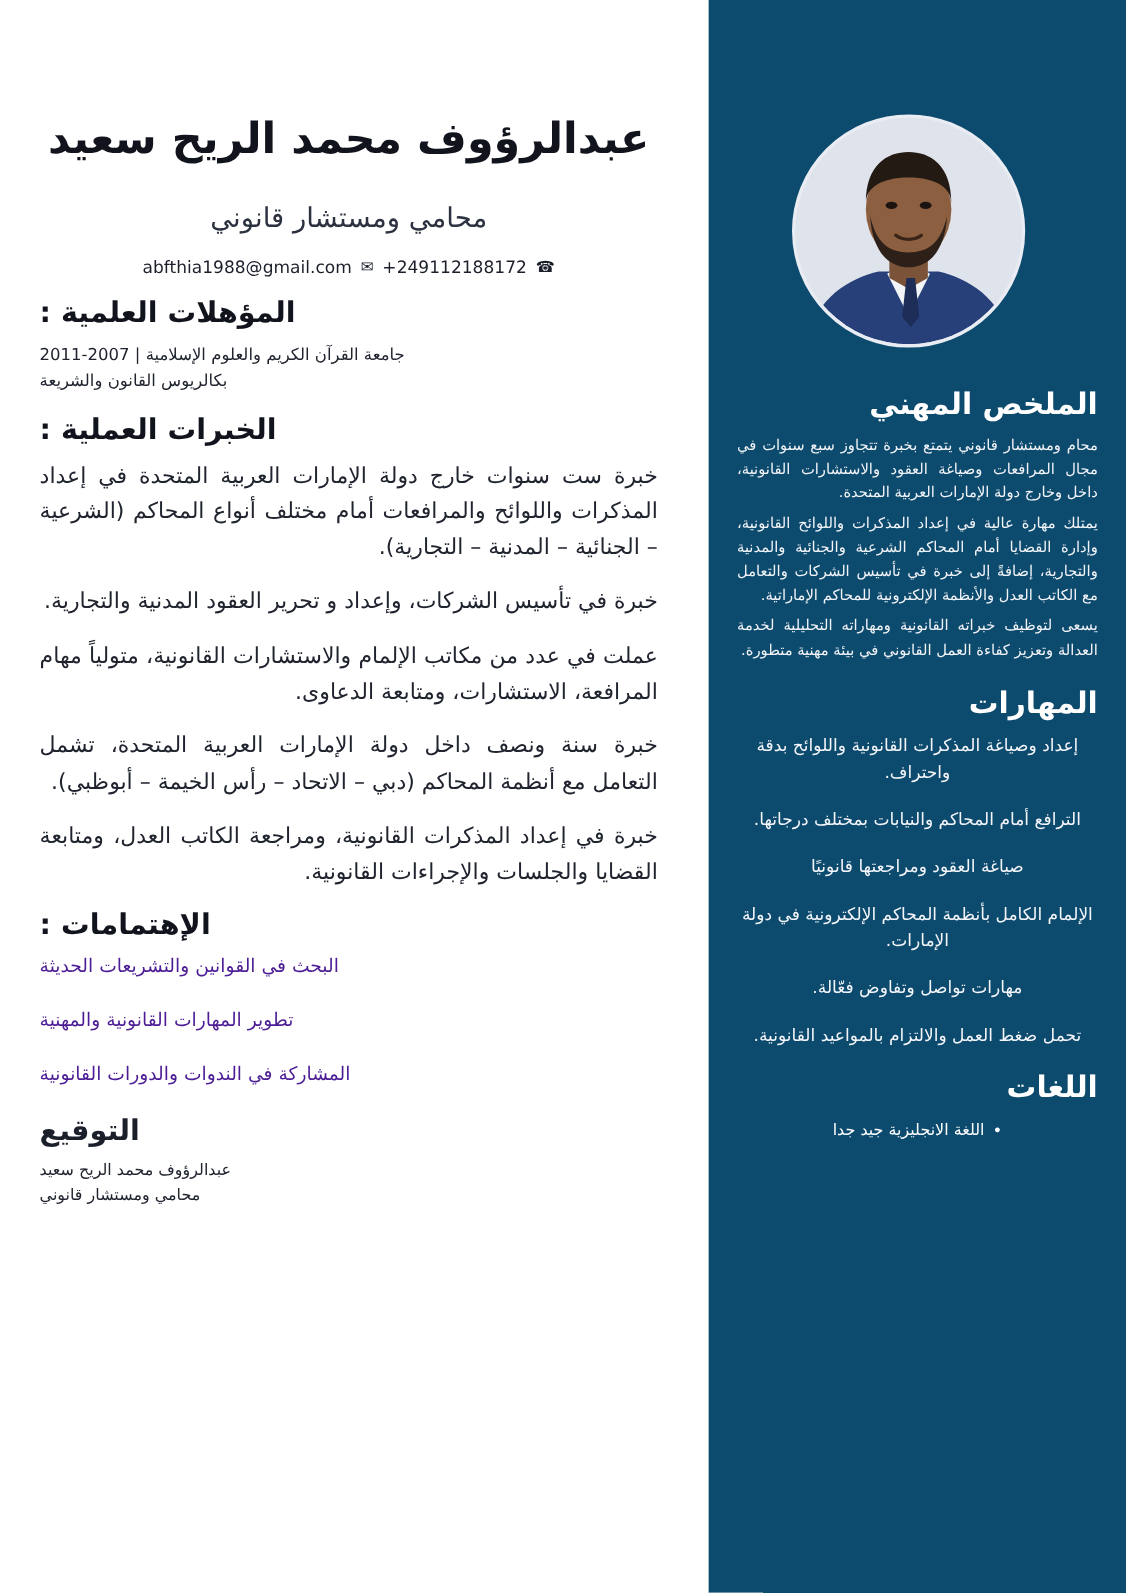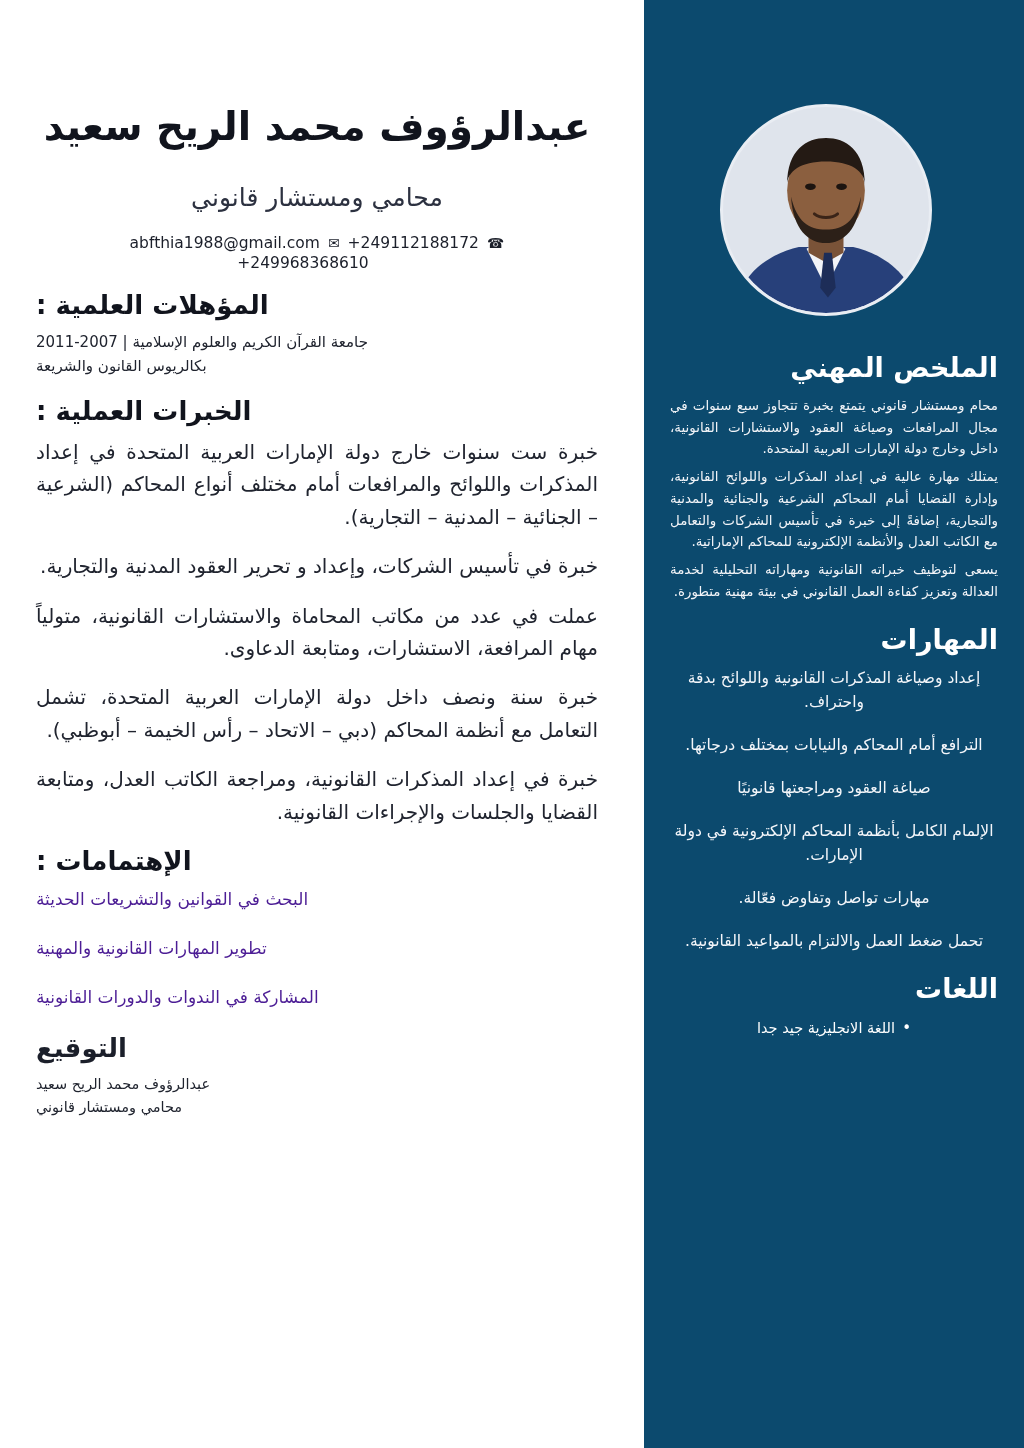--- a/index.html
+++ b/index.html
@@ -249,31 +249,30 @@
     <h1 class="name">عبدالرؤوف محمد الريح سعيد</h1>
     <div class="job-title">محامي ومستشار قانوني</div>
 
     <div class="contact">
       <div class="contact-line1">
         <span class="ico">☎</span>
         <span class="phone">+249112188172</span>
         <span class="ico">✉</span>
         <span class="email">abfthia1988@gmail.com</span>
       </div>
-      <div class="contact-line2">+249968368610</div>
     </div>
 
     <h2 class="sec-title">المؤهلات العلمية :</h2>
     <p class="edu-line">جامعة القرآن الكريم والعلوم الإسلامية | 2007-2011</p>
     <p class="edu-line">بكالريوس القانون والشريعة</p>
 
     <h2 class="sec-title">الخبرات العملية :</h2>
     <p class="exp-item">خبرة ست سنوات خارج دولة الإمارات العربية المتحدة في إعداد المذكرات واللوائح والمرافعات أمام مختلف أنواع المحاكم (الشرعية – الجنائية – المدنية – التجارية).</p>
     <p class="exp-item">خبرة في تأسيس الشركات، وإعداد و تحرير العقود المدنية والتجارية.</p>
-    <p class="exp-item">عملت في عدد من مكاتب المحاماة والاستشارات القانونية، متولياً مهام المرافعة، الاستشارات، ومتابعة الدعاوى.</p>
+    <p class="exp-item">عملت في عدد من مكاتب الإلمام والاستشارات القانونية، متولياً مهام المرافعة، الاستشارات، ومتابعة الدعاوى.</p>
     <p class="exp-item">خبرة سنة ونصف داخل دولة الإمارات العربية المتحدة، تشمل التعامل مع أنظمة المحاكم (دبي – الاتحاد – رأس الخيمة – أبوظبي).</p>
     <p class="exp-item">خبرة في إعداد المذكرات القانونية، ومراجعة الكاتب العدل، ومتابعة القضايا والجلسات والإجراءات القانونية.</p>
 
     <h2 class="sec-title">الإهتمامات :</h2>
     <p class="interest-item">البحث في القوانين والتشريعات الحديثة</p>
     <p class="interest-item">تطوير المهارات القانونية والمهنية</p>
     <p class="interest-item">المشاركة في الندوات والدورات القانونية</p>
 
     <h2 class="sign-title">التوقيع</h2>
     <p class="sign-line">عبدالرؤوف محمد الريح سعيد</p>

